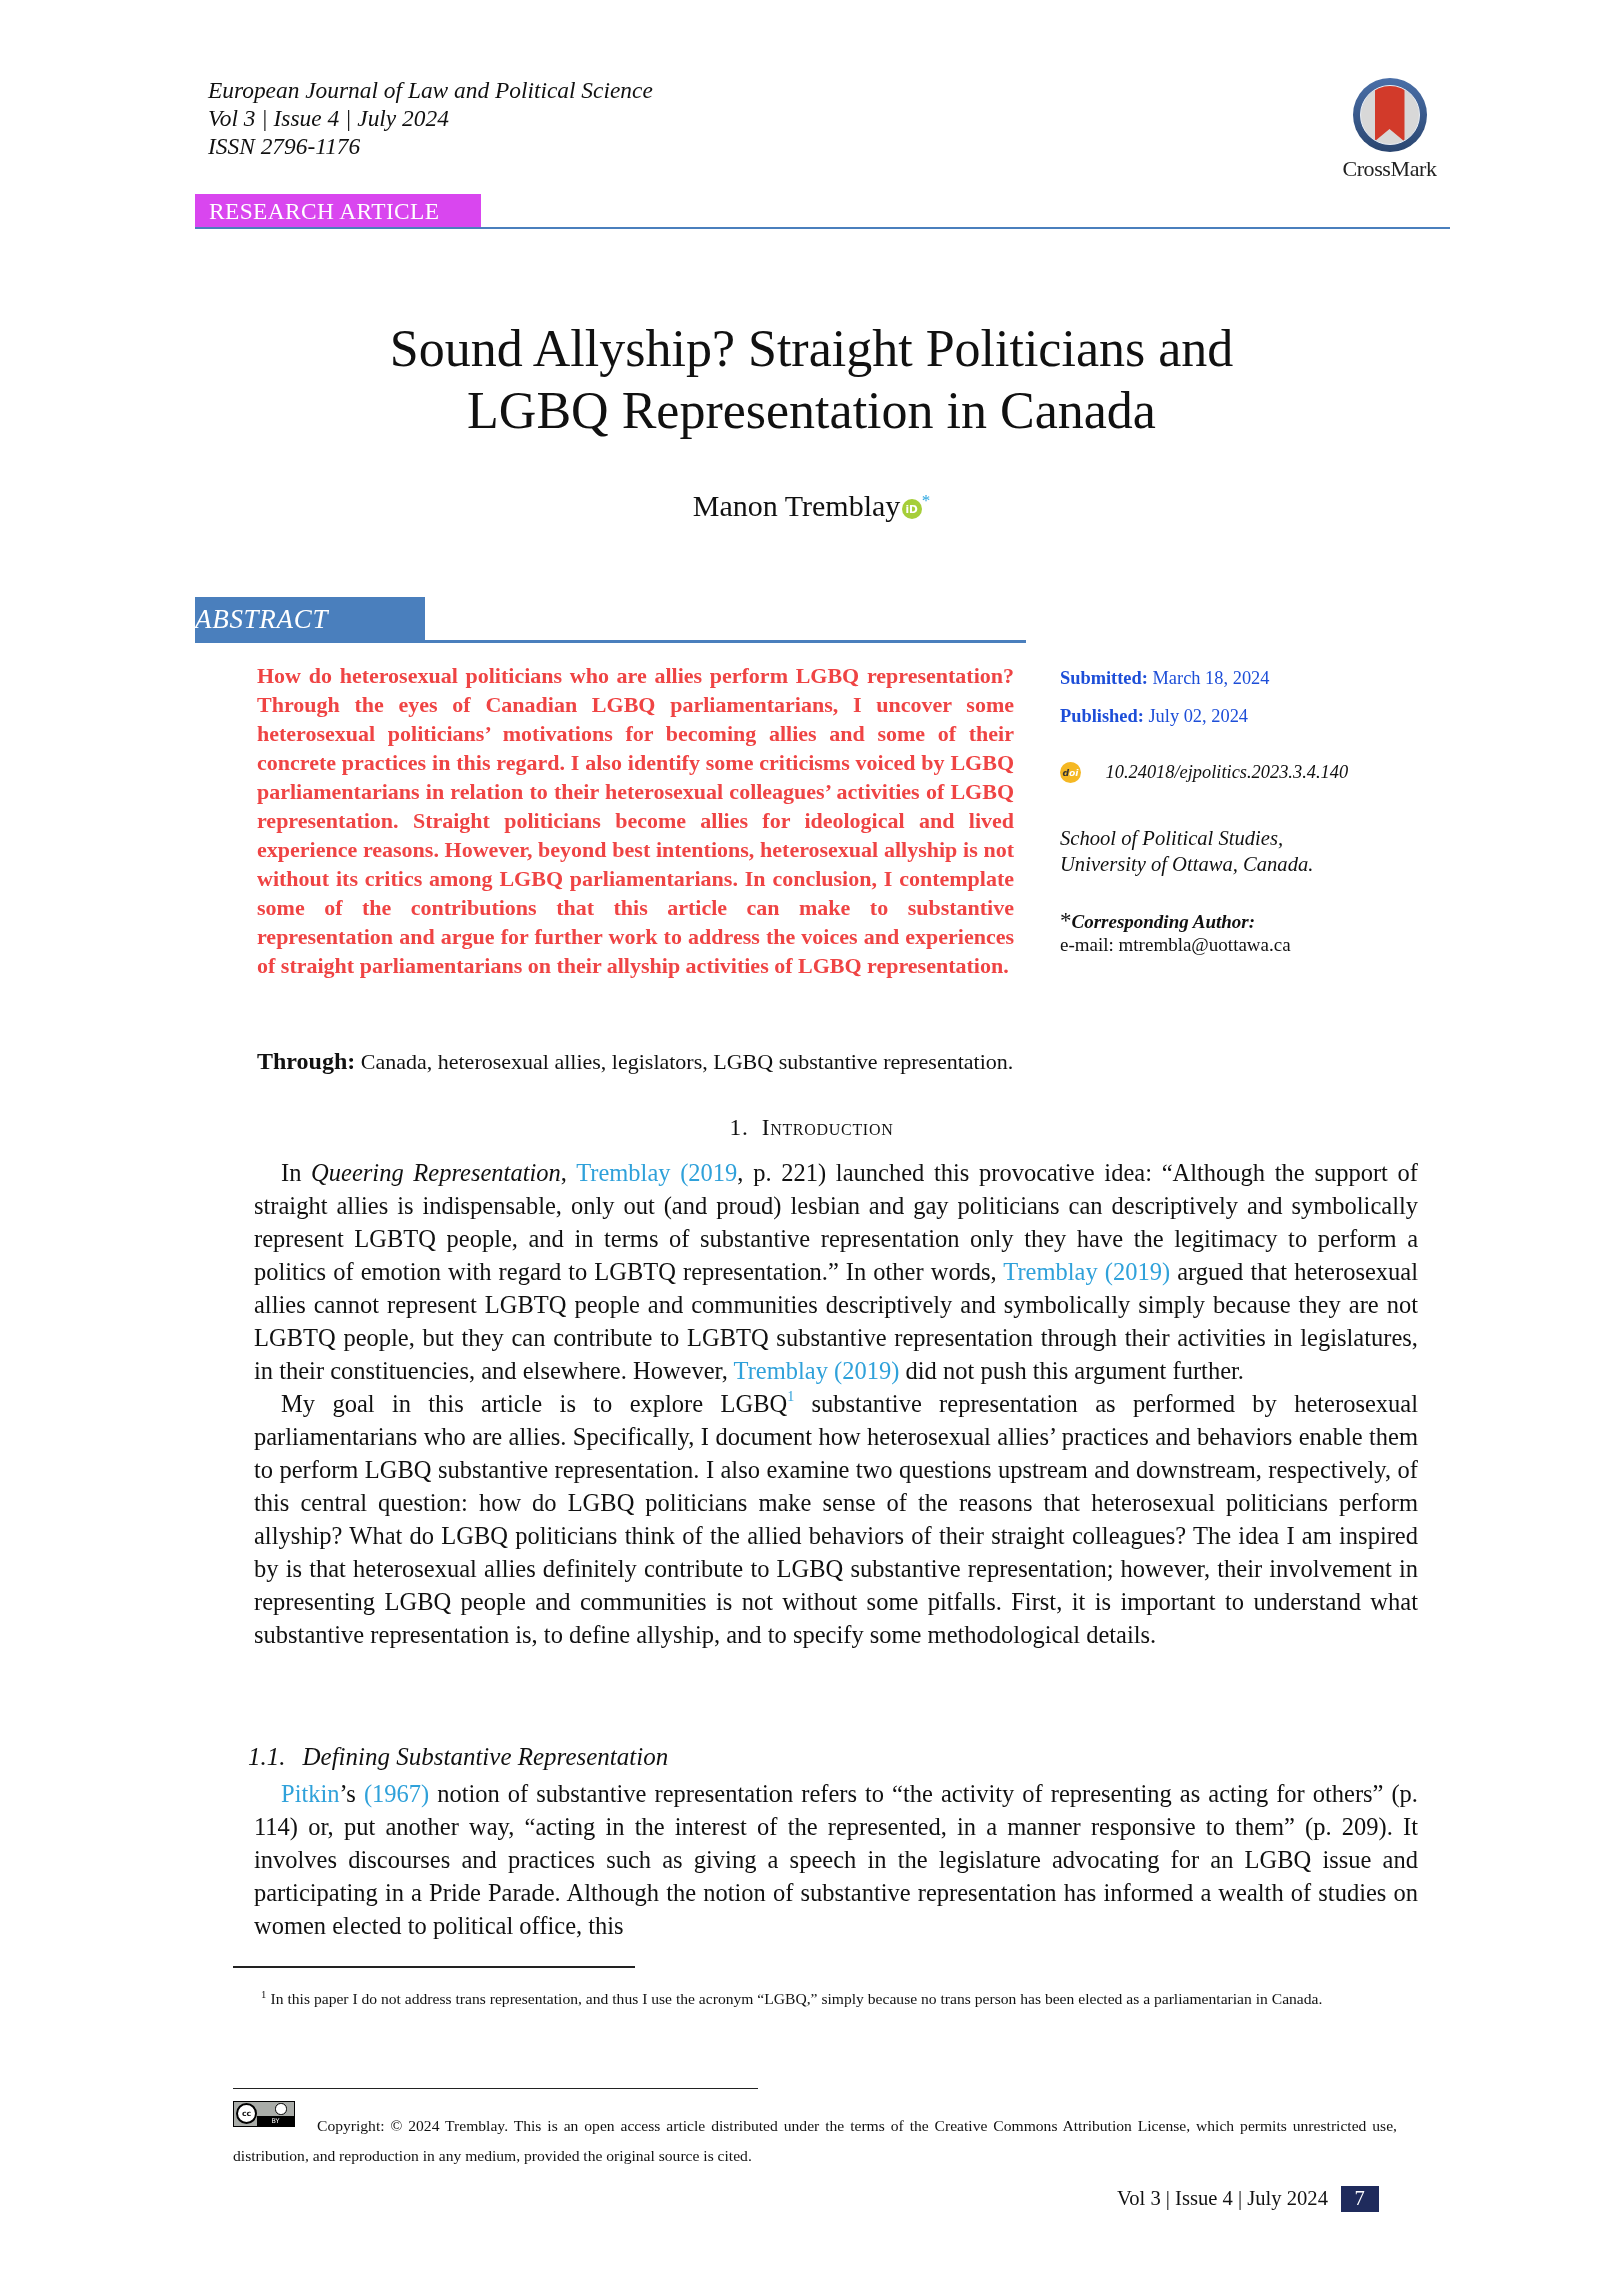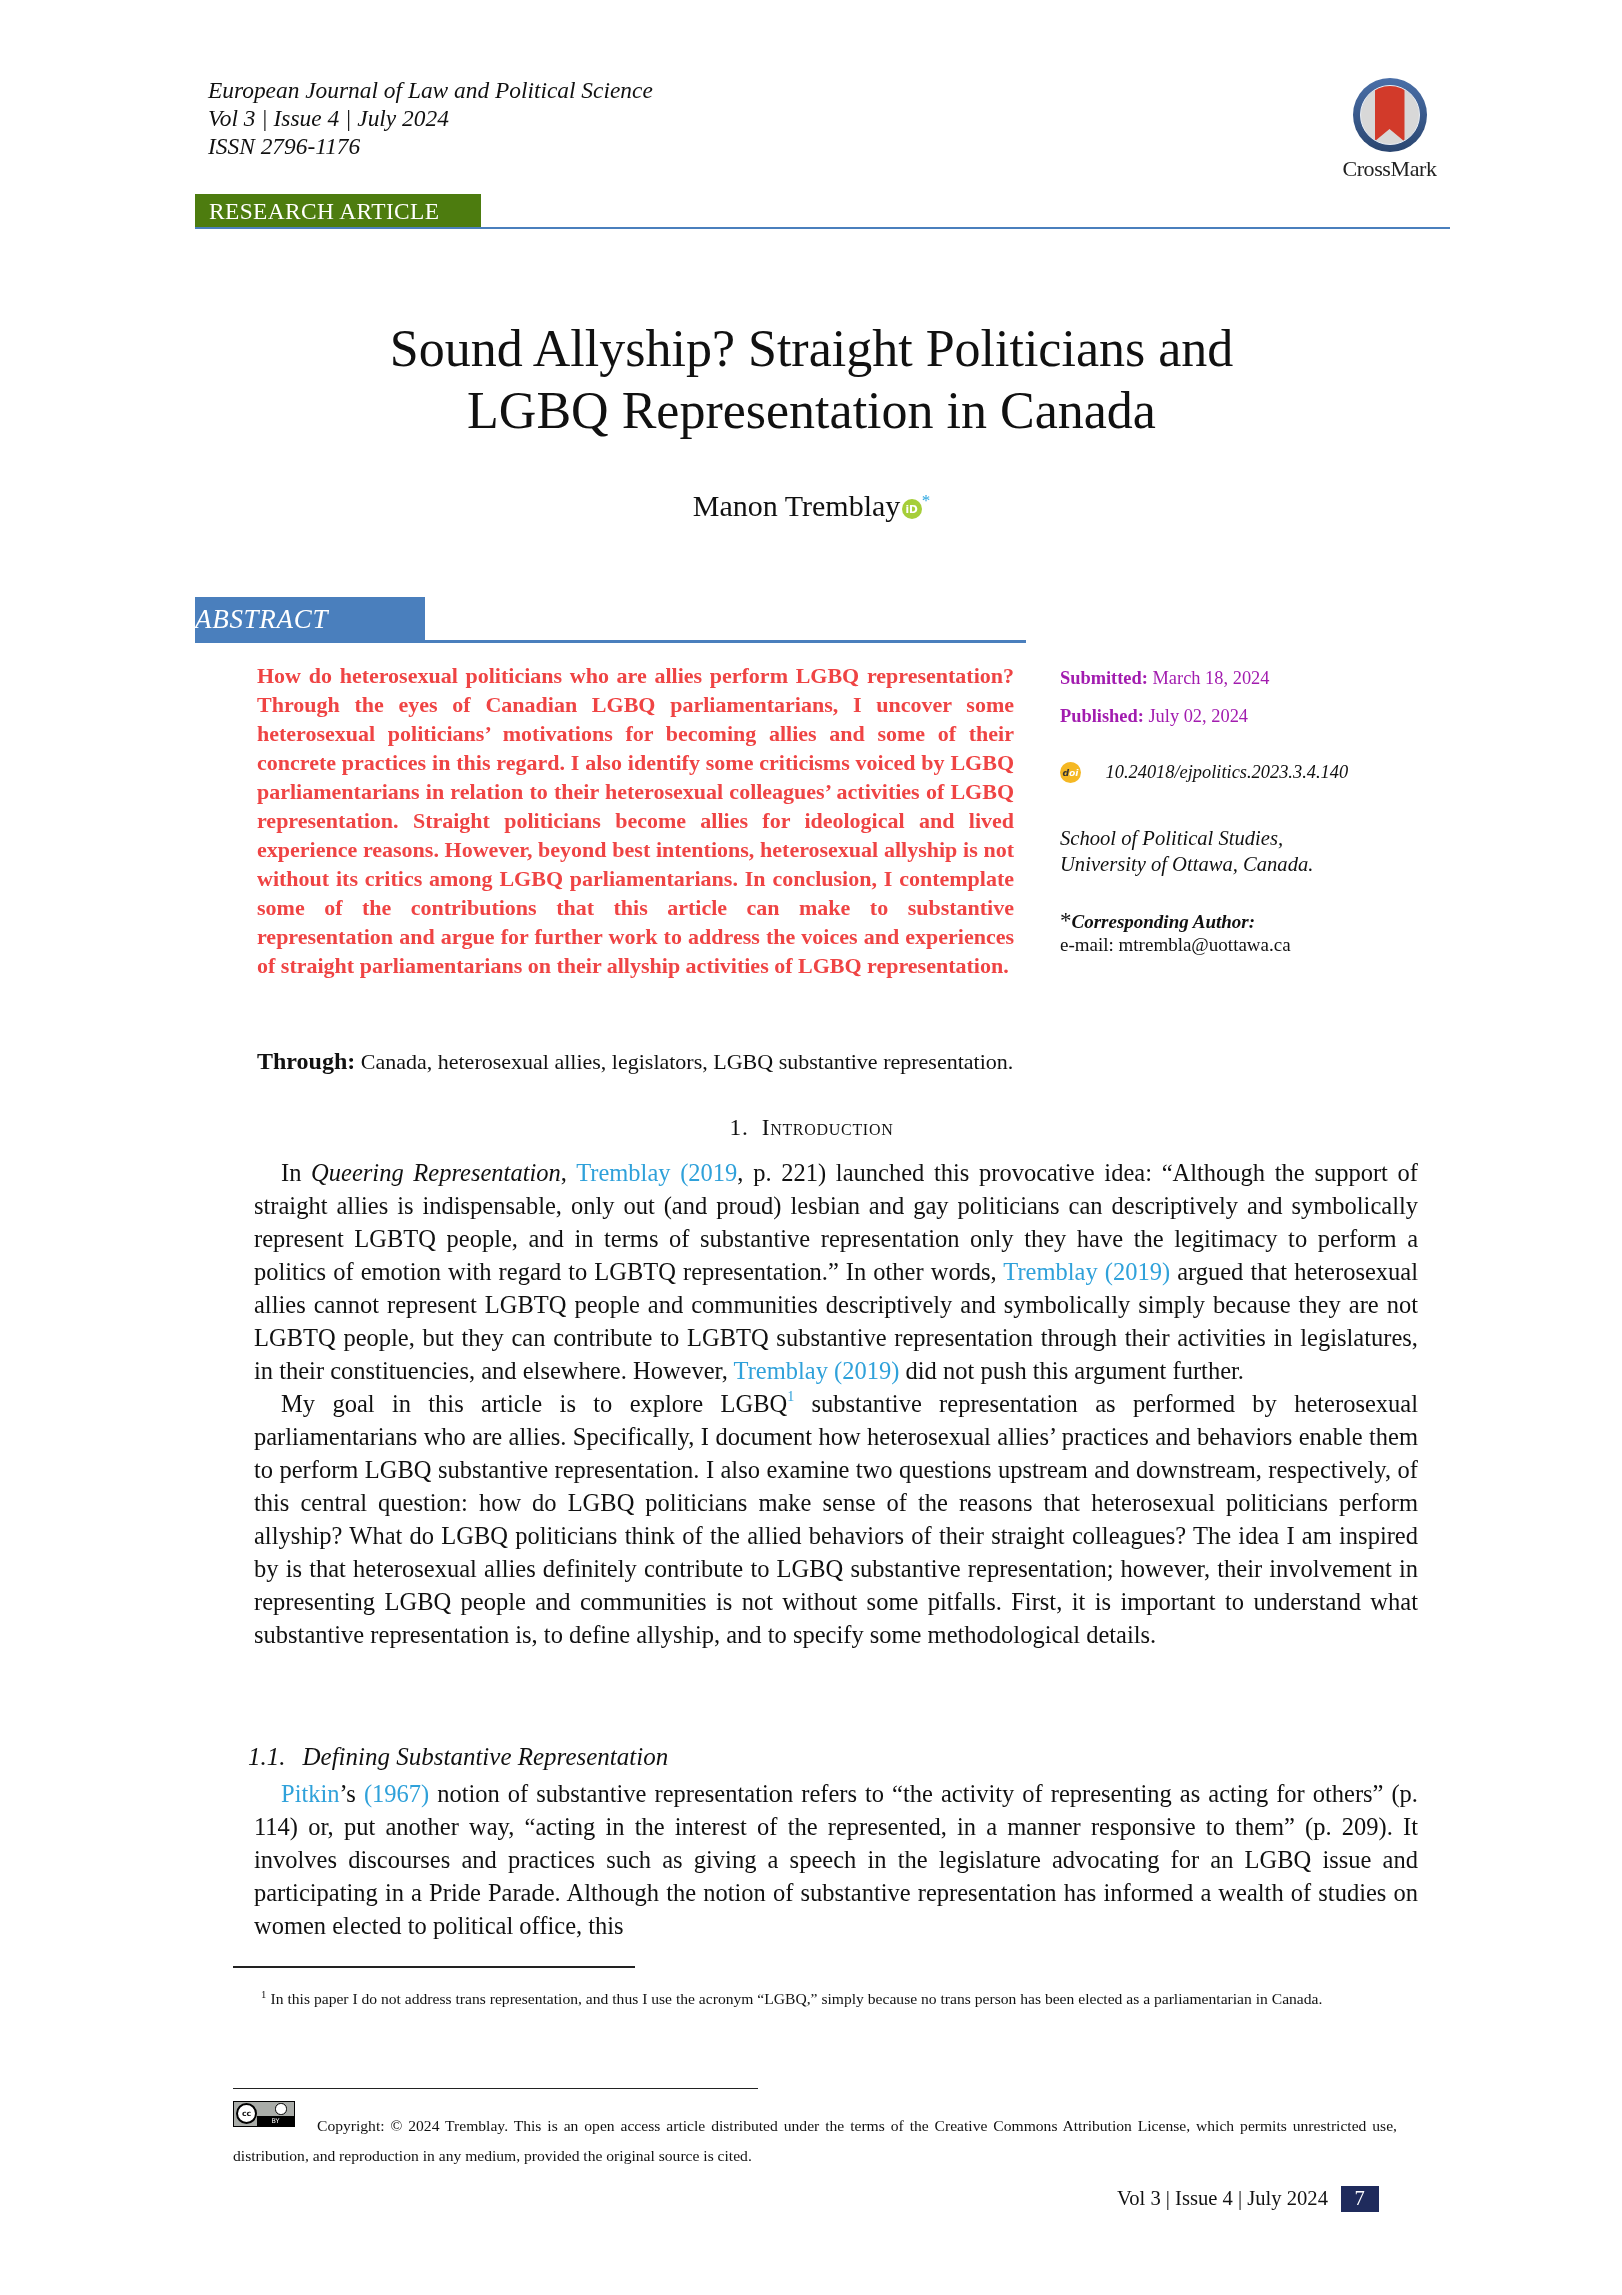--- a/index.html
+++ b/index.html
@@ -8,38 +8,38 @@
 
   
   .journal { left: 208px; top: 76px; font-style: italic; font-size: 23.4px; line-height: 28px; color: #111; }
   .journal div { white-space: nowrap; }
   .crossmark { left: 1333px; top: 78px; width: 113px; text-align: center; }
   .cm-ring { width: 74px; height: 74px; border-radius: 50%; background: linear-gradient(#4a6fa8, #2a4670); margin: 0 auto; position: relative; }
   .cm-inner { position: absolute; left: 7px; top: 7px; width: 60px; height: 60px; border-radius: 50%; background: #d8d8d8; border: 1.4px solid #e8eef6; box-sizing: border-box; overflow: hidden; }
   .cm-ribbon { position: absolute; left: 14px; top: -1.4px; width: 30px; height: 57px; background: #d23a2a; clip-path: polygon(0 0, 100% 0, 100% 100%, 50% 78%, 0 100%); }
   .cm-label { font-size: 22px; color: #222; margin-top: 4.3px; letter-spacing: -0.4px; }
 
-  .research-tag { left: 195px; top: 194px; height: 34px; width: 286px; background: #4d7c0f; color: #fff; font-size: 23.4px; line-height: 34px; padding-left: 14px; box-sizing: border-box; letter-spacing: 0.4px; }
+  .research-tag { left: 195px; top: 194px; height: 34px; width: 286px; background: #d946ef; color: #fff; font-size: 23.4px; line-height: 34px; padding-left: 14px; box-sizing: border-box; letter-spacing: 0.4px; }
   .research-rule { left: 195px; top: 227px; width: 1255px; height: 2.1px; background: #4a7fbd; }
 
   
   .title { left: 184px; top: 318px; width: 1255px; text-align: center; font-size: 52px; line-height: 62px; color: #111; }
   .author { left: 184px; top: 489px; width: 1255px; text-align: center; font-size: 30px; color: #111; }
   .orcid { display: inline-block; width: 20px; height: 20px; border-radius: 50%; background: #a6ce39; color: #fff; font-family: "DejaVu Sans", sans-serif; font-size: 10.6px; line-height: 20px; text-align: center; vertical-align: 2.8px; margin-left: 1.4px; font-weight: bold; }
   .ast { color: #2aa6e0; font-size: 17px; vertical-align: 10px; }
 
   
   .abstract-tag { left: 195px; top: 597px; height: 44px; width: 230px; background: #4a7fbd; color: #fff; font-style: italic; font-size: 27px; line-height: 44px; box-sizing: border-box; letter-spacing: 0.7px; }
   .abstract-rule { left: 195px; top: 640px; width: 831px; height: 2.8px; background: #4a7fbd; }
   .abstract-text { left: 257px; top: 661px; width: 757px; font-weight: bold; font-size: 22px; line-height: 29px; text-align: justify; color: #ef4444; }
   .keywords { left: 257px; top: 1047px; width: 757px; font-size: 22px; line-height: 28px; text-align: justify; }
   .keywords b { font-weight: bold; font-size: 24px; }
 
   
-  .side { left: 1060px; font-size: 18.4px; color: #a21caf; }
+  .side { left: 1060px; font-size: 18.4px; color: #1d4ed8; }
   .side b { font-weight: bold; }
   .doi-row { left: 1060px; top: 762px; font-size: 18.4px; font-style: italic; display: flex; align-items: center; gap: 16px; }
   .doi-icon { width: 21px; height: 21px; border-radius: 50%; background: #f5b824; color: #fff; font-family: "DejaVu Sans", sans-serif; font-weight: bold; font-size: 9.2px; line-height: 21px; text-align: center; margin-right: 8.5px; }
   .doi-icon span { color: #333; }
   .affil { left: 1060px; top: 826px; font-style: italic; font-size: 20.6px; line-height: 25.5px; }
   .corr { left: 1060px; top: 909px; font-size: 19px; line-height: 23.4px; }
   .corr .lbl { font-style: italic; font-weight: bold; }
 
   
   .sec-head { left: 184px; top: 1114px; width: 1255px; text-align: center; font-size: 23.4px; letter-spacing: 0.7px; }

